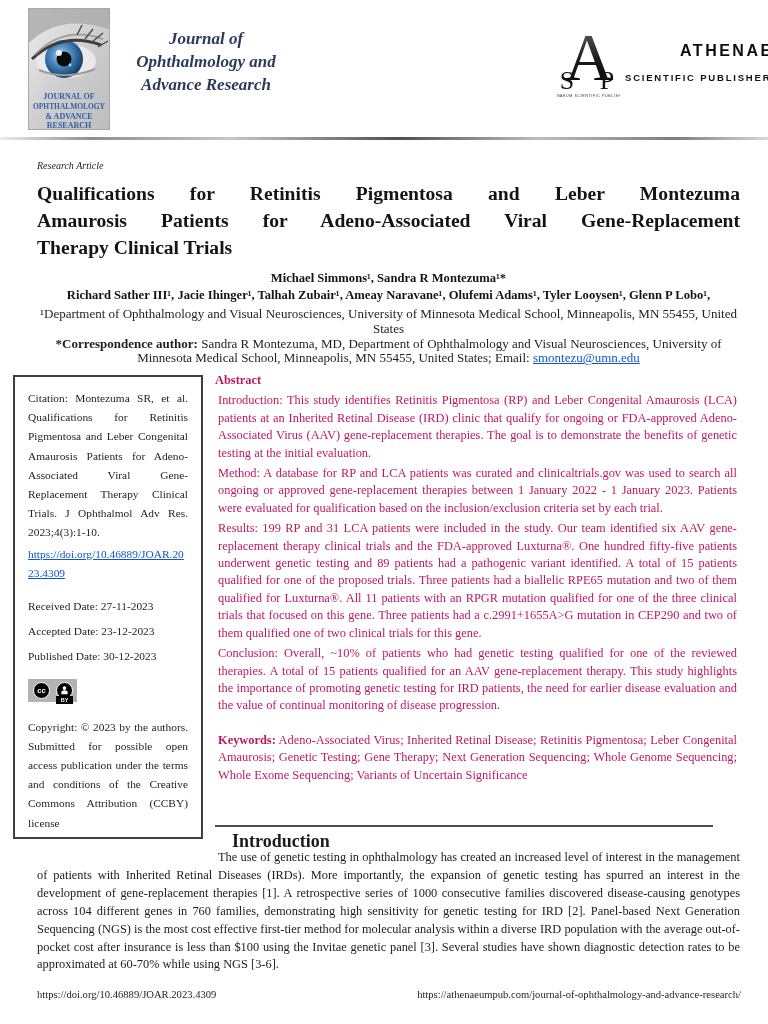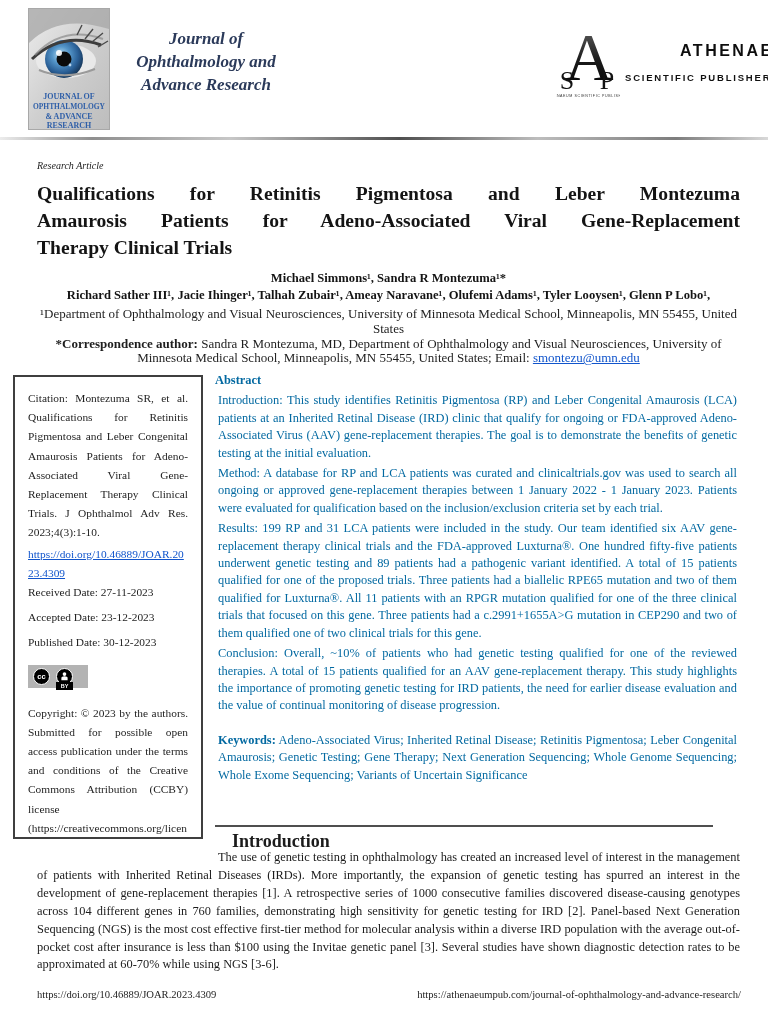--- a/index.html
+++ b/index.html
@@ -38,37 +38,37 @@
   .affiliations { position:absolute; left:37px; top:307px; width:703px; text-align:center; font-size:13px; line-height:14.8px; color:#1e1e1e; }
   .affiliations .bold { font-weight:bold; }
   a.link { color:#1155cc; text-decoration:underline; cursor:pointer; }
   
   .citation-box {
     position:absolute; left:13px; top:375px; width:190px; height:464px;
     border:2px solid #3f3f3f; padding:12px 13px 12px 13px; overflow:hidden;
     font-size:11.4px; line-height:19.2px; text-align:justify; color:#1e1e1e;
   }
   .cb-doi { display:block; margin-top:2px; word-break:break-all; text-align:left; }
-  .cb-dates { }
+  .cb-dates { margin-top:14px; }
   .cb-date { margin-bottom:6px; text-align:left; }
-  .cc-badge { position:relative; width:60px; height:23px; background:#b3b3b3; margin:12px 0 16px 0; }
+  .cc-badge { position:relative; width:49px; height:23px; background:#b3b3b3; margin:12px 0 16px 0; }
   .cc-circ {
     position:absolute; top:3px; width:17px; height:17px; border-radius:50%; background:#000;
     border:1.5px solid #fff; color:#fff; font-family:"Liberation Sans",sans-serif;
     font-size:7.5px; font-weight:bold; display:flex; align-items:center; justify-content:center;
   }
   .cc-circ.c1 { left:5px; }
   .cc-circ.c2 { left:28px; }
   .cc-by-chip {
     position:absolute; left:28px; top:17px; width:17px; height:8px; background:#000; color:#fff;
     font-family:"Liberation Sans",sans-serif; font-size:5.5px; font-weight:bold; text-align:center; line-height:8px;
   }
   .cb-copyright { margin-top:5px; overflow-wrap:anywhere; }
   
-  .abstract-col { position:absolute; left:215px; top:372px; width:525px; font-size:12.4px; line-height:17.4px; text-align:justify; color:#0369a1; }
+  .abstract-col { position:absolute; left:215px; top:372px; width:525px; font-size:12.4px; line-height:17.4px; text-align:justify; color:#be185d; }
   .abstract-col h3 { font-size:12.4px; font-weight:bold; line-height:17.4px; }
   .abstract-col p { margin:3px; }
   .keywords { margin-top:17px !important; }
   .keywords .bold, .intro-label { font-weight:bold; }
   
   .intro-rule { position:absolute; left:215px; top:825px; width:498px; height:0; border-top:2px solid #4f4f4f; }
   .intro-heading { position:absolute; left:232px; top:831px; font-size:18px; font-weight:bold; }
   .intro-para { position:absolute; left:37px; top:849px; width:703px; font-size:12.4px; line-height:17.9px; text-align:justify; text-indent:181px; }
   
   .footer { position:absolute; left:37px; top:989px; width:704px; display:flex; justify-content:space-between; font-size:10.6px; color:#1e1e1e; }

